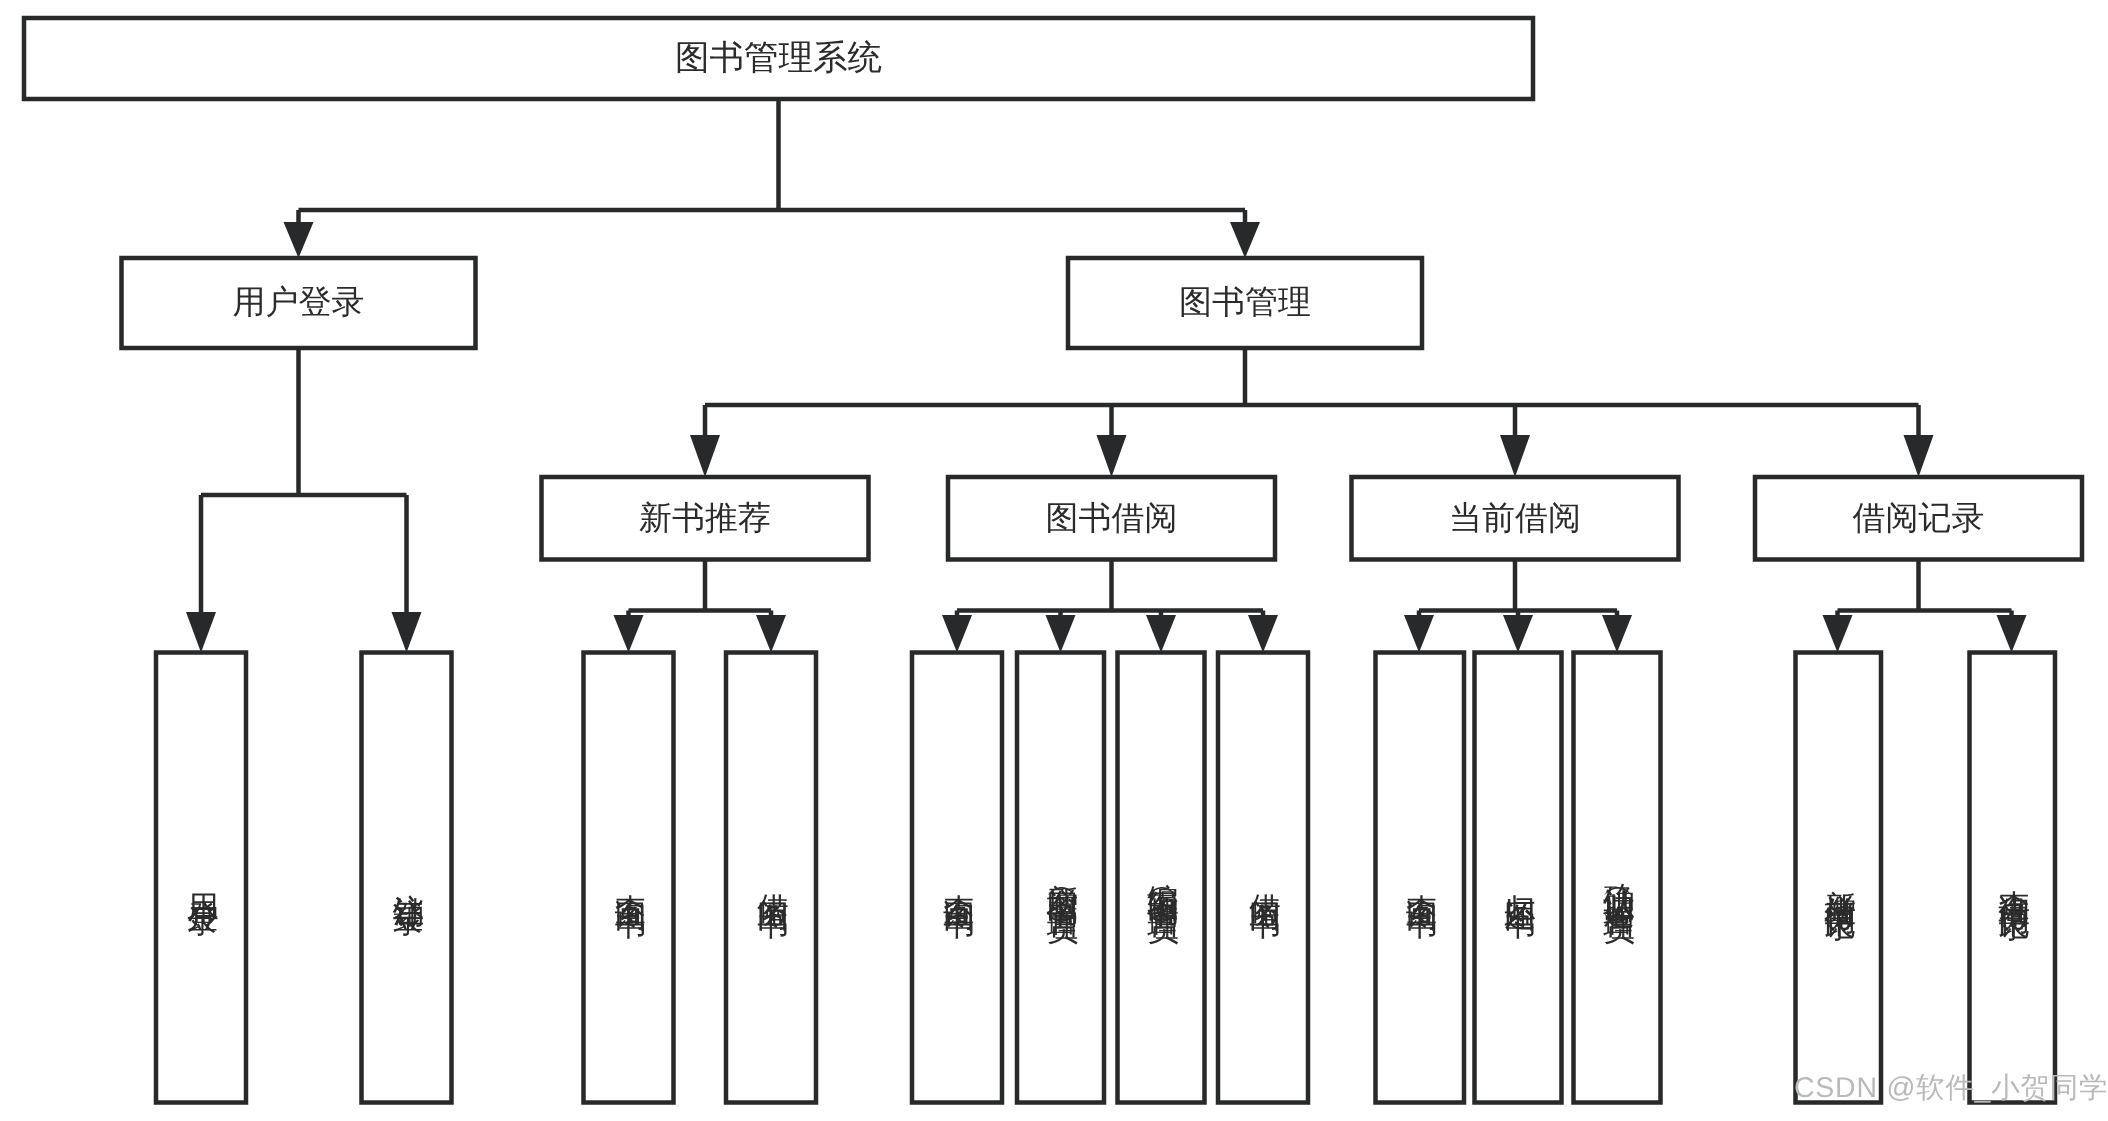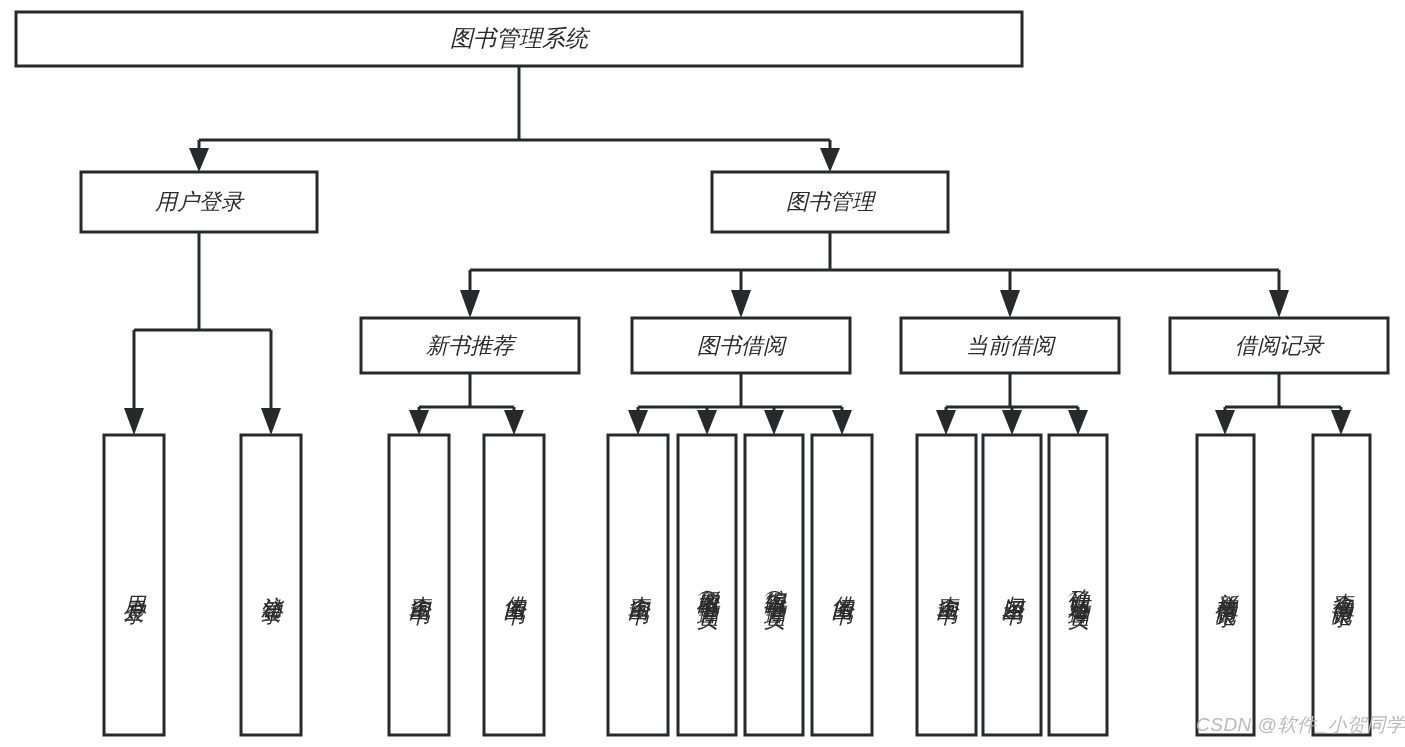--- a/index.html
+++ b/index.html
@@ -11,21 +11,20 @@
     width: 1405px;
     height: 747px;
     overflow: hidden;
     font-family: "Liberation Sans", "DejaVu Sans", sans-serif;
   }
   #diagram-root {
     position: relative;
     width: 1236px;
     height: 747px;
     background: #ffffff;
-    font-style: italic;
   }
   svg#flow-svg {
     position: absolute;
     left: 0;
     top: 0;
     width: 1405px;
     height: 747px;
     display: block;
   }
   .node-rect {

